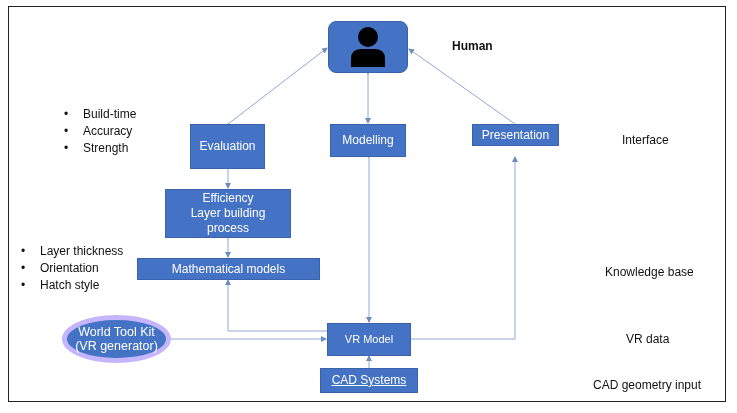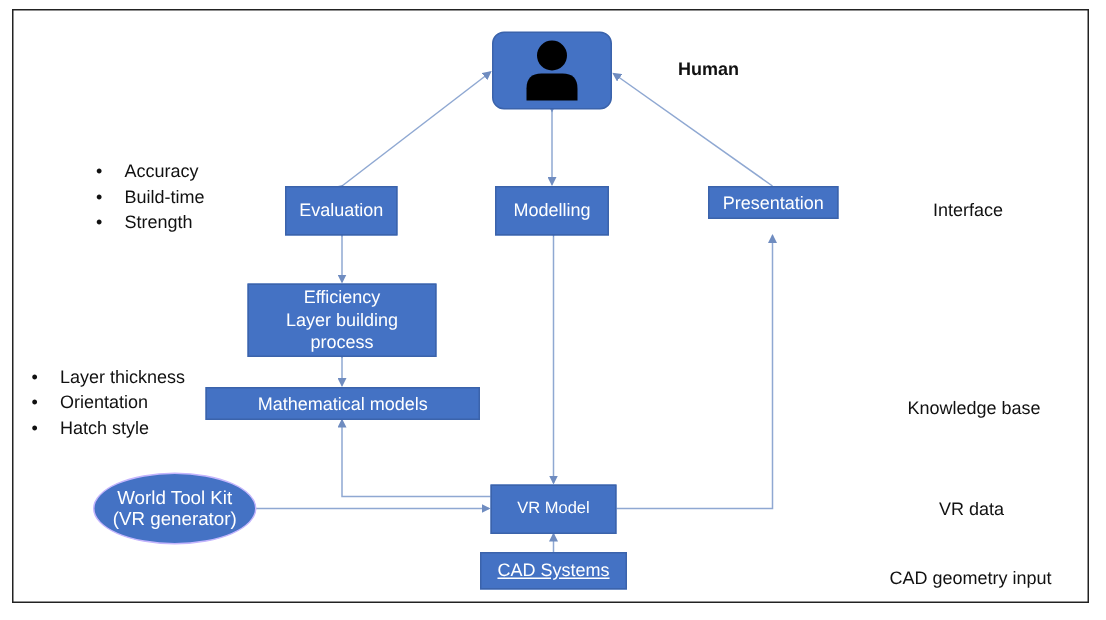--- a/index.html
+++ b/index.html
@@ -5,21 +5,21 @@
   html, body { margin:0; padding:0; background:#ffffff; }
   body { width:737px; height:413px; position:relative; overflow:hidden;
          font-family:"Liberation Sans", sans-serif; }
   .frame { position:absolute; left:8px; top:6px; width:718px; height:396px;
            border:1px solid #222; box-sizing:border-box; }
   .box { position:absolute; background:#4472c4; color:#fff; font-size:12px;
          display:flex; align-items:center; justify-content:center; text-align:center;
          box-sizing:border-box; border:1px solid #3b63ab; line-height:15px; }
   .ellipse { position:absolute; background:#4472c4; color:#fff; font-size:12.5px;
              border-radius:50%; display:flex; flex-direction:column; align-items:center;
-             justify-content:center; text-align:center; border:1px solid #c4b5fd; box-sizing:border-box; }
+             justify-content:center; text-align:center; border:5px solid #c4b5fd; box-sizing:border-box; }
   .label { position:absolute; font-size:12px; color:#111; white-space:nowrap; }
   ul.bullets { position:absolute; margin:0; padding:0; list-style:none; font-size:12px; color:#111; }
   ul.bullets li { height:17px; line-height:17px; }
   ul.bullets li::before { content:"\2022"; display:inline-block; width:19px; padding-left:2px; }
   svg.conn { position:absolute; left:0; top:0; }
   .line { stroke:#8fa8d2; stroke-width:1; fill:none; }
 </style>
 </head>
 <body>
 
@@ -43,21 +43,21 @@
   <line class="line" x1="369" y1="368" x2="369" y2="356" marker-end="url(#ah)"></line>
 </svg>
 
 <div class="box" style="left:328px; top:21px; width:80px; height:52px; border-radius:8px;">
   <svg width="36" height="42" viewBox="0 0 36 42">
     <circle cx="18" cy="11" r="10" fill="#000"></circle>
     <path d="M1,41 L1,33 Q1,23 11,23 L25,23 Q35,23 35,33 L35,41 Z" fill="#000"></path>
   </svg>
 </div>
 
-<div class="box" style="left:190px; top:124px; width:75px; height:33px;">Evaluation</div>
+<div class="box" style="left:190px; top:124px; width:75px; height:45px;">Evaluation</div>
 <div class="box" style="left:330px; top:124px; width:76px; height:33px;">Modelling</div>
 <div class="box" style="left:472px; top:124px; width:87px; height:22px;">Presentation</div>
 
 <div class="box" style="left:165px; top:189px; width:126px; height:49px; flex-direction:column;">
   <span>Efficiency</span>
   <span>Layer building</span>
   <span>process</span>
 </div>
 
 <div class="box" style="left:137px; top:258px; width:183px; height:22px;">Mathematical models</div>
@@ -65,22 +65,22 @@
 <div class="box" style="left:327px; top:323px; width:84px; height:33px; font-size:11px;">VR Model</div>
 
 <div class="box" style="left:320px; top:368px; width:98px; height:25px;text-decoration:underline;">CAD Systems</div>
 
 <div class="ellipse" style="left:62px; top:315px; width:109px; height:48px;">
   <span>World Tool Kit</span>
   <span>(VR generator)</span>
 </div>
 
 <ul class="bullets" style="left:62px; top:106px;">
+  <li>Build-time</li>
   <li>Accuracy</li>
-  <li>Build-time</li>
   <li>Strength</li>
 </ul>
 
 <ul class="bullets" style="left:19px; top:243px;">
   <li>Layer thickness</li>
   <li>Orientation</li>
   <li>Hatch style</li>
 </ul>
 
 <div class="label" style="left:452px; top:39px;font-weight:bold;">Human</div>

